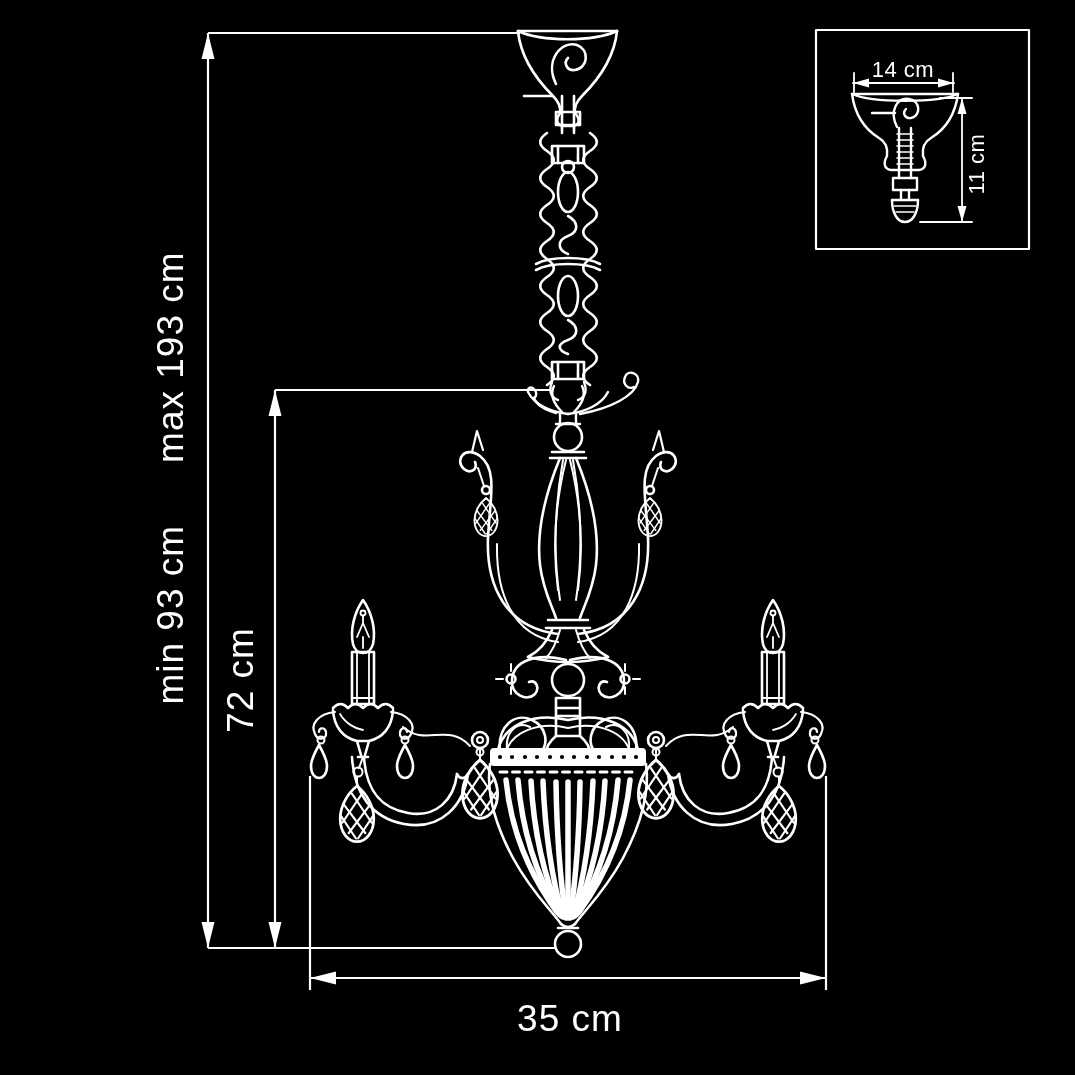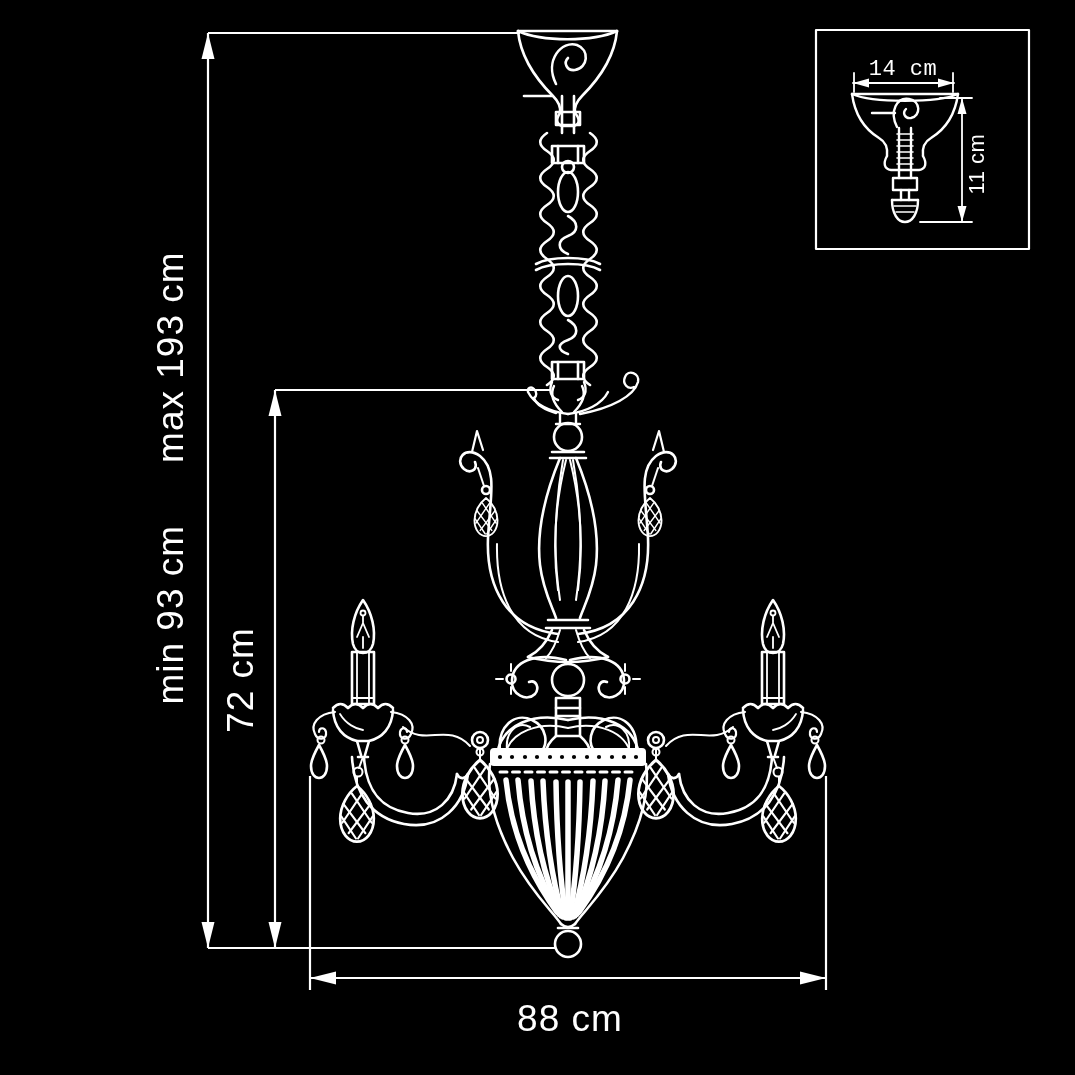--- a/index.html
+++ b/index.html
@@ -244,16 +244,16 @@
         </g>
       </g>
     </g>
   </svg>
 
   <div class="lbl rot pair" style="left:170px;top:478px;">
     <span>min 93 cm</span>
     <span>max 193 cm</span>
   </div>
   <div class="lbl rot" style="left:240px;top:680px;">72 cm</div>
-  <div class="lbl" style="left:570px;top:1018px;">88 cm</div>
-  <div class="lbl small" style="left:903px;top:70px;font-family:Liberation Mono, monospace;">14 cm</div>
+  <div class="lbl" style="left:570px;top:1018px;">35 cm</div>
+  <div class="lbl small" style="left:903px;top:70px;">14 cm</div>
   <div class="lbl small rot" style="left:977px;top:164px;">11 cm</div>
 </div>
 
 </body></html>

